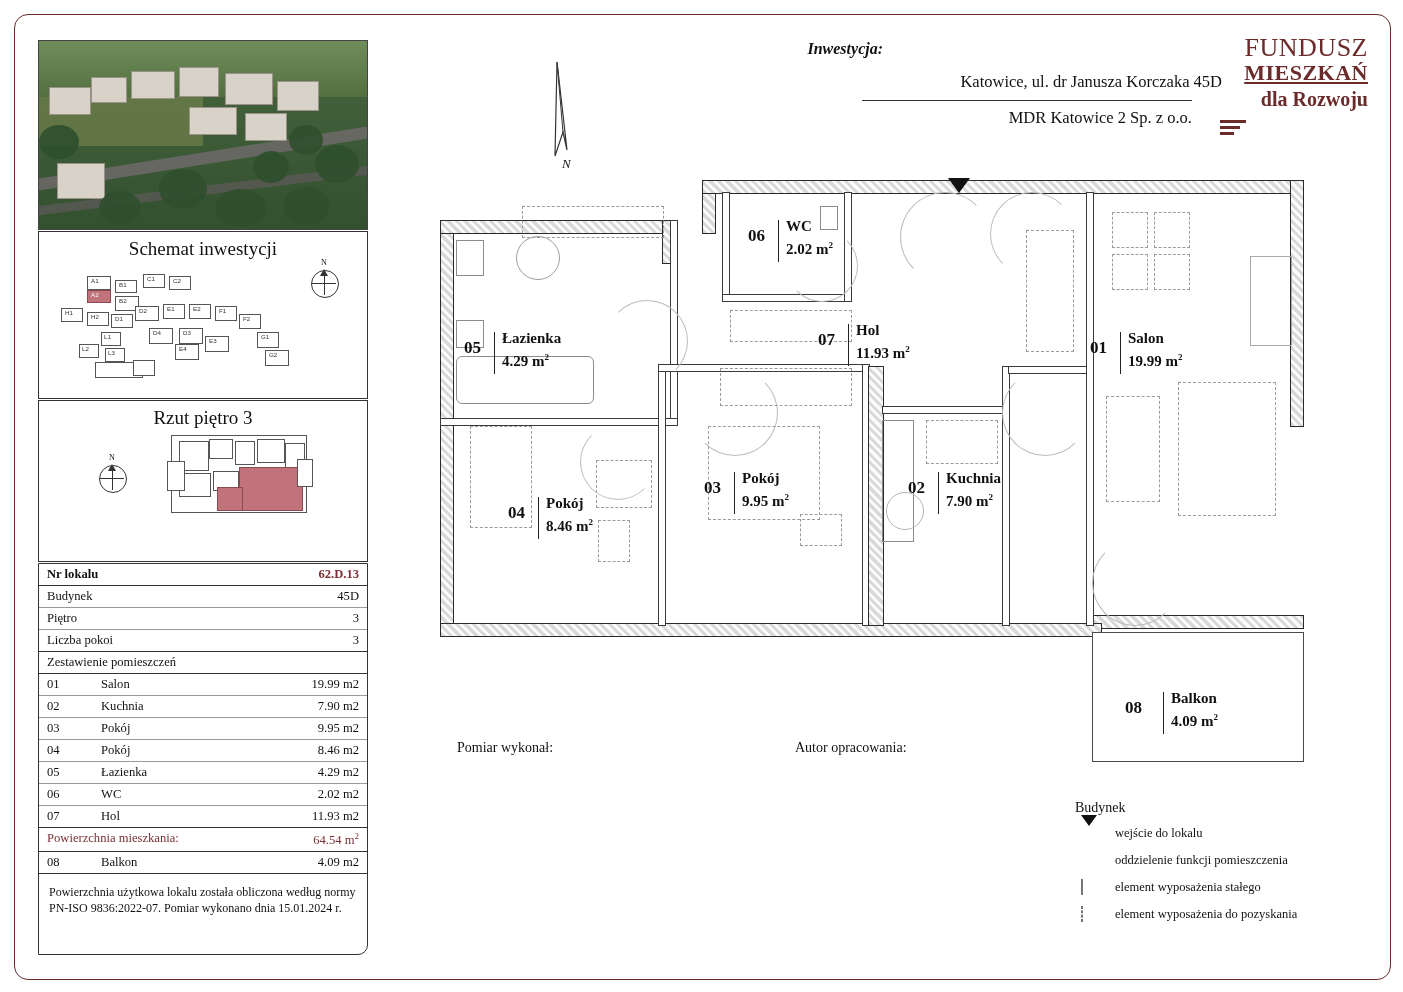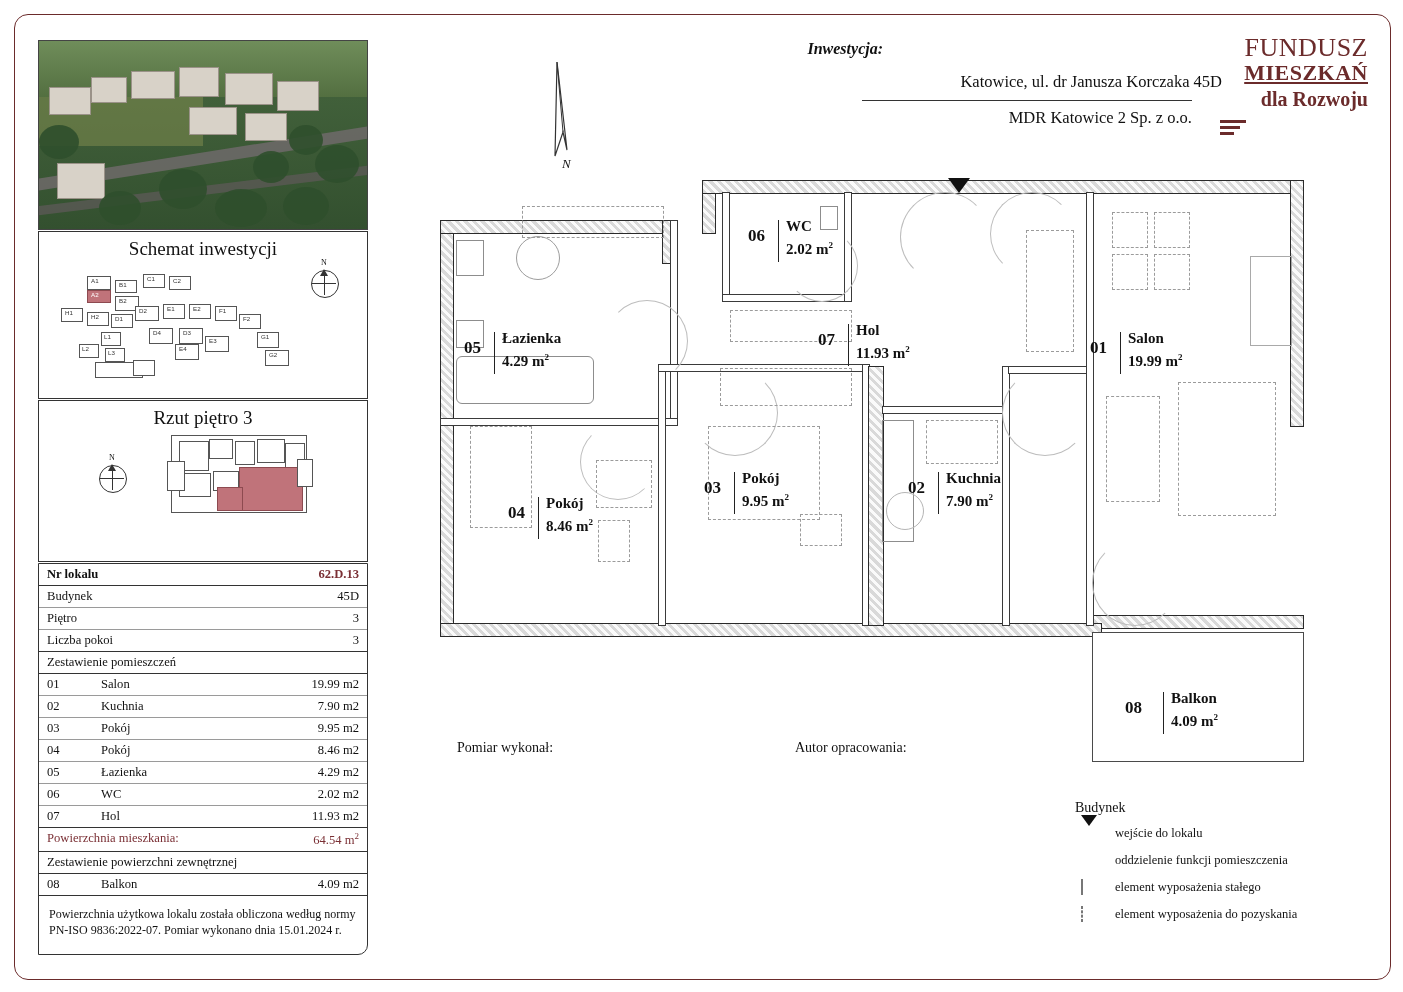--- a/index.html
+++ b/index.html
@@ -263,23 +263,20 @@
       <tr class="rowline">
         <td>07</td>
         <td>Hol</td>
         <td class="r">11.93 m2</td>
       </tr>
       <tr class="rowline">
         <td colspan="2" class="accent">Powierzchnia mieszkania:</td>
         <td class="r accent"><span>64.54 m</span><span class="tiny">2</span></td>
       </tr>
       <tr class="rowline">
-        <td colspan="3">Zestawienie powierzchni zewnętrznej</td>
-      </tr>
-      <tr class="rowline">
         <td style="width:38px;">08</td>
         <td>Balkon</td>
         <td class="r">4.09 m2</td>
       </tr>
     </tbody>
       </table>
     <div class="note">Powierzchnia użytkowa lokalu została obliczona według normy PN-ISO 9836:2022-07. Pomiar wykonano dnia 15.01.2024 r.</div>
   </div>
 
   <div class="hdr-inv">Inwestycja:</div>

